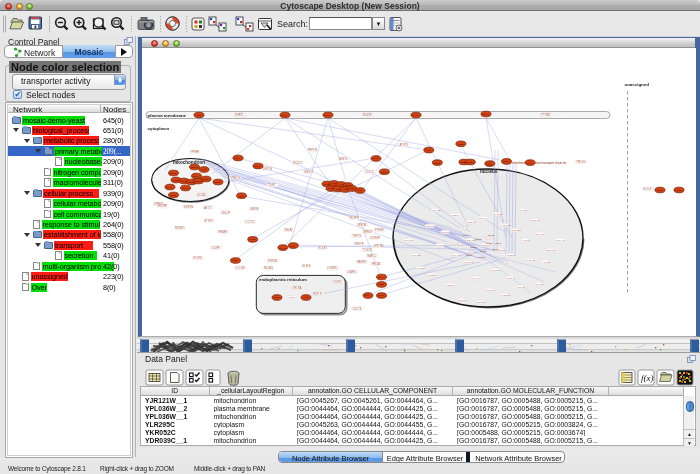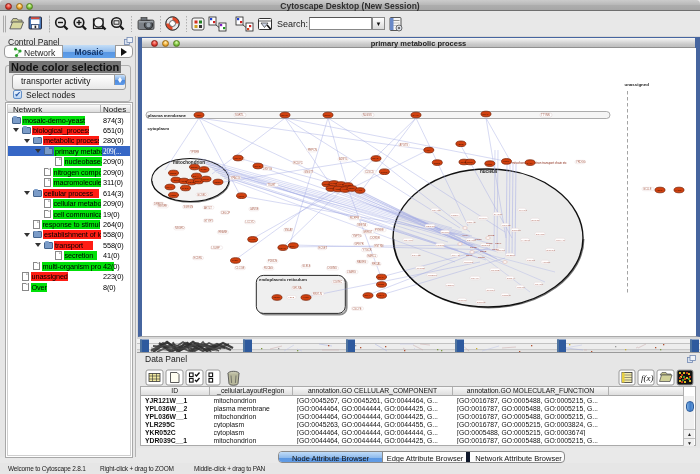--- a/index.html
+++ b/index.html
@@ -235,21 +235,21 @@
       <div id="treebox">
       <div id="treehead">
           <span class="h1">Network</span>
           <span class="vline"></span>
           <span class="h2">Nodes</span>
         </div>
       <div id="treerows">
       <div class="trow" style="top:9.50px">
             <span class="folder" style="left:3.5px"></span>
             <span class="lbl g" style="left:14.0px;width:63px">mosaic-demo-yeast</span>
-            <span class="num">874(3)</span>
+            <span class="num">645(0)</span>
           </div>
       <div class="trow" style="top:19.95px">
             <span class="arr" style="left:4.5px"></span>
             <span class="folder" style="left:13.5px"></span>
             <span class="lbl r" style="left:24.0px;width:57px">biological_process</span>
             <span class="num">651(0)</span>
           </div>
       <div class="trow" style="top:30.40px">
             <span class="arr" style="left:15.5px"></span>
             <span class="folder" style="left:24.5px"></span>
@@ -274,21 +274,21 @@
           </div>
       <div class="trow" style="top:72.20px">
             <span class="file" style="left:35.5px"></span>
             <span class="lbl g" style="left:44.5px;width:48px">macromolecule</span>
             <span class="num">311(0)</span>
           </div>
       <div class="trow" style="top:82.65px">
             <span class="arr" style="left:15.5px"></span>
             <span class="folder" style="left:24.5px"></span>
             <span class="lbl r" style="left:35.0px;width:56px">cellular process</span>
-            <span class="num">614(3)</span>
+            <span class="num">939(0)</span>
           </div>
       <div class="trow" style="top:93.10px">
             <span class="file" style="left:35.5px"></span>
             <span class="lbl g" style="left:44.5px;width:48px">cellular metabo</span>
             <span class="num">209(0)</span>
           </div>
       <div class="trow" style="top:103.55px">
             <span class="file" style="left:35.5px"></span>
             <span class="lbl g" style="left:44.5px;width:48px">cell communicat</span>
             <span class="num">19(0)</span>
@@ -330,21 +330,20 @@
             <span class="lbl g" style="left:22.5px;width:16px">Overview</span>
             <span class="num">8(0)</span>
           </div>
       </div>
     </div>
   </div>
 
   <div id="desktop" class="abs">
     <div id="frame">
       <div id="ftitle">
-          <div class="t">primary metabolic process</div>
         <div class="light" id="fl1"></div>
           <div class="light" id="fl2"></div>
           <div class="light" id="fl3"></div>
       </div>
       <div id="canvas">
           <svg width="554" height="287" viewBox="0 0 554 287" xmlns="http://www.w3.org/2000/svg" style="position:absolute;left:0;top:0">
 <ellipse cx="346.0" cy="190.0" rx="95" ry="69" fill="#ebebeb" stroke="#111" stroke-width="1.4"></ellipse>
 <ellipse cx="48.3" cy="132.0" rx="38.7" ry="21.5" fill="#f4f4f4" stroke="#111" stroke-width="1.1"></ellipse>
 <rect x="4.0" y="63.5" width="464" height="7" rx="3.5" fill="#f5f5f5" stroke="#8a8a8a" stroke-width="0.7"></rect>
 <rect x="115.5" y="228.5" width="88" height="37" rx="7" fill="none" stroke="#333" stroke-width="1.8" transform="translate(1.2,1.2)" opacity="0.55"></rect>

